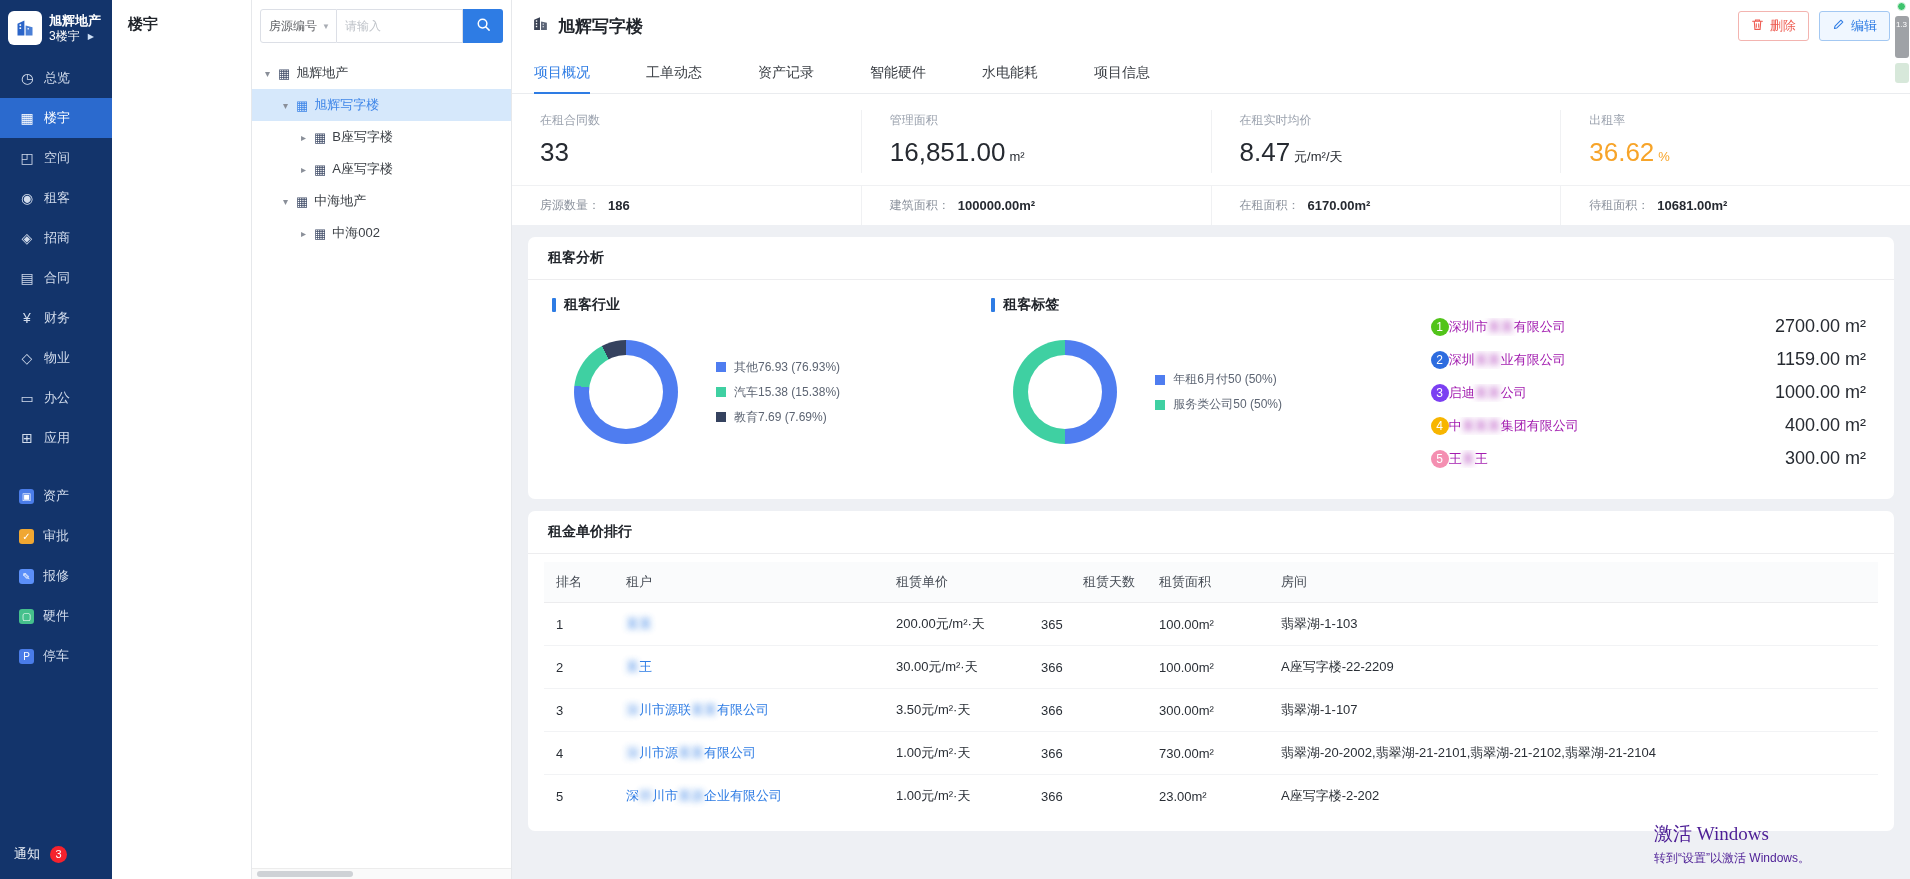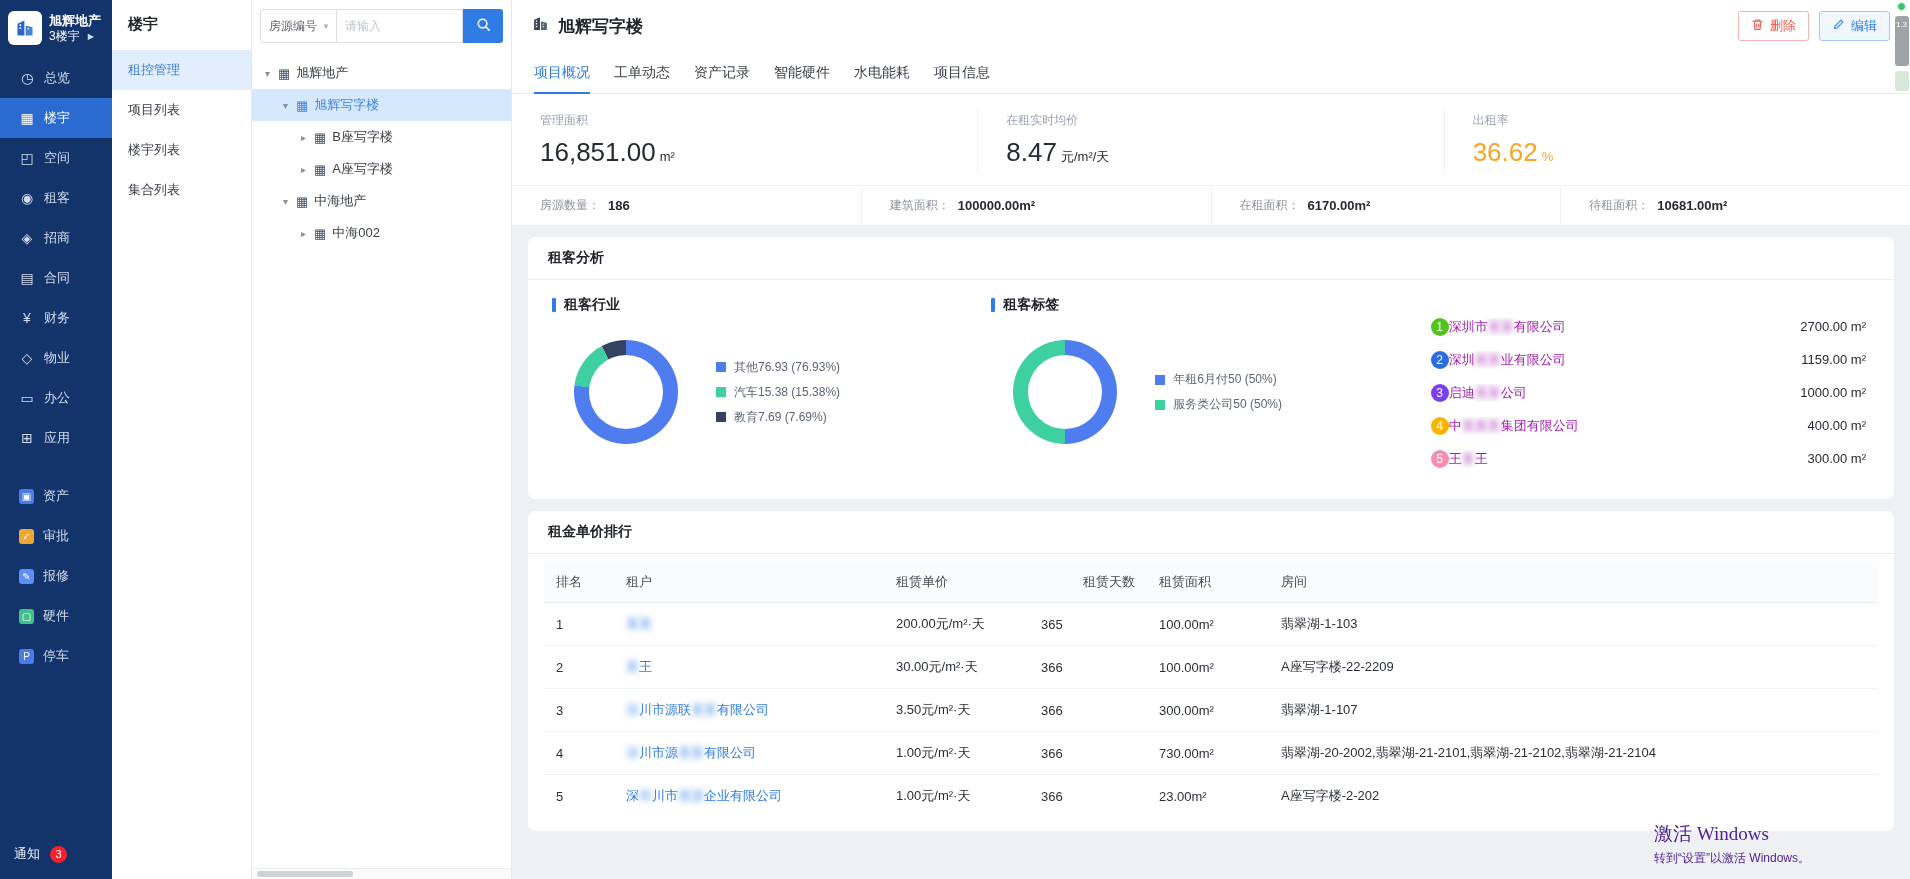--- a/index.html
+++ b/index.html
@@ -48,21 +48,21 @@
 
   
   .main{flex:1;display:flex;flex-direction:column;background:#eef0f4;position:relative;overflow:hidden;min-width:0}
   .main-top{background:#fff}
   .mt-header{height:52px;display:flex;align-items:center;padding:0 20px}
   .mt-title{display:flex;align-items:center;gap:9px;font-size:17px;font-weight:bold;color:#21252b}
   .mt-actions{margin-left:auto;display:flex;gap:10px}
   .btn{height:30px;padding:0 12px;border-radius:3px;background:#fff;font-size:13px;display:flex;align-items:center;gap:6px;cursor:pointer;font-family:inherit}
   .btn-danger{border:1px solid #f3b4b0;color:#ee5a50}
   .btn-primary{border:1px solid #a3c8f2;color:#2e7ce4;background:#f0f7ff}
-  .tabs{display:flex;gap:24px;padding:0 22px;border-bottom:1px solid #eaecef;height:42px}
+  .tabs{display:flex;gap:56px;padding:0 22px;border-bottom:1px solid #eaecef;height:42px}
   .tab{display:flex;align-items:center;font-size:14px;color:#3c4046;cursor:pointer;position:relative}
   .tab.active{color:#2e7ce4}
   .tab.active:after{content:"";position:absolute;left:0;right:0;bottom:-1px;height:2px;background:#2e7ce4}
   .stats{display:flex;padding:16px 0 12px}
   .stat{flex:1;padding:2px 28px;border-right:1px solid #f0f1f3}
   .stat:last-child{border-right:none}
   .stat-label{font-size:12px;color:#9aa1ad;margin-bottom:9px}
   .stat-value{font-size:26px;color:#262a31;font-weight:500;line-height:28px}
   .stat-unit{font-size:13px;font-weight:normal;margin-left:4px}
   .substats{display:flex;border-top:1px solid #f0f1f3}
@@ -79,37 +79,37 @@
   .donut-wrap{display:flex;align-items:center;margin-top:26px}
   .donut{width:104px;height:104px;border-radius:50%;position:relative;flex-shrink:0;margin-left:22px}
   .donut:after{content:"";position:absolute;inset:15px;background:#fff;border-radius:50%}
   .legend{margin-left:38px}
   .legend-item{display:flex;align-items:center;gap:8px;font-size:12px;color:#5d6573;line-height:25px;cursor:pointer}
   .legend-sq{width:10px;height:10px;flex-shrink:0}
   .rank-list{margin-top:14px;padding-right:4px}
   .rank-row{display:flex;align-items:center;height:33px}
   .rank-badge{width:18px;height:18px;border-radius:50%;color:#fff;font-size:12px;display:flex;align-items:center;justify-content:center;flex-shrink:0}
   .rank-name{color:#a21caf;font-size:13px;cursor:pointer;white-space:nowrap;overflow:hidden}
-  .rank-area{margin-left:auto;font-size:13px;color:#262a31;white-space:nowrap;padding-left:10px}
+  .rank-area{margin-left:auto;font-size:18px;color:#262a31;white-space:nowrap;padding-left:10px}
 
   .table-wrap{padding:8px 16px 14px}
   table{width:100%;border-collapse:collapse}
   th{background:#fafbfc;text-align:left;font-size:13px;color:#464c55;font-weight:500;padding:11px 12px;border-bottom:1px solid #ececee;white-space:nowrap}
   td{font-size:13px;color:#2a2f36;padding:12px 12px;border-bottom:1px solid #f2f3f5;white-space:nowrap}
   tbody tr:last-child td{border-bottom:none}
   .tenant{color:#2e7ce4;cursor:pointer}
   .blur{filter:blur(3px);opacity:.85}
 
   .watermark{position:absolute;right:100px;bottom:12px;color:#4c1d95}
   .wm1{font-size:19px;font-family:"Liberation Serif","DejaVu Serif",serif}
   .wm2{font-size:12px;margin-top:3px}
 
   .edge-widget{position:absolute;right:1px;top:2px;width:15px;display:flex;flex-direction:column;align-items:center;gap:5px;z-index:99}
   .ew-dot{width:9px;height:9px;border-radius:50%;background:#3ec46d;border:1px solid #e8f6ec}
-  .ew-box{width:14px;height:50px;background:rgba(95,100,106,.6);border-radius:3px;color:#fff;font-size:8px;display:flex;align-items:flex-start;justify-content:center;padding-top:4px}
+  .ew-box{width:14px;height:42px;background:rgba(95,100,106,.6);border-radius:3px;color:#fff;font-size:8px;display:flex;align-items:flex-start;justify-content:center;padding-top:4px}
   .ew-box2{width:14px;height:20px;background:rgba(140,190,150,.35);border-radius:3px}
 </style>
 </head>
 <body>
 
 <div class="app">
 
   <aside class="sidebar">
     <div class="logo-block">
       <div class="logo-icon">
@@ -194,34 +194,20 @@
         </div>
       </nav>
     <div class="notify">
       <span>通知</span>
       <span class="badge">3</span>
     </div>
   </aside>
 
   <aside class="panel2">
     <div class="panel2-title">楼宇</div>
-    <div id="submenu-list">
-        <div class="panel2-item active">
-          <span>租控管理</span>
-        </div>
-        <div class="panel2-item">
-          <span>项目列表</span>
-        </div>
-        <div class="panel2-item">
-          <span>楼宇列表</span>
-        </div>
-        <div class="panel2-item">
-          <span>集合列表</span>
-        </div>
-      </div>
   </aside>
 
   <aside class="panel3">
     <div class="search-row">
       <div class="sel">
         <span>房源编号</span>
         <span class="sel-caret">▼</span>
       </div>
       <input class="search-input" placeholder="请输入" style="">
       <button class="search-btn">
@@ -316,20 +302,24 @@
             <span>智能硬件</span>
           </div>
           <div class="tab">
             <span>水电能耗</span>
           </div>
           <div class="tab">
             <span>项目信息</span>
           </div>
         </div>
       <div class="stats" id="stats-row">
+          <div class="stat">
+            <div class="stat-label">在租合同数</div>
+            <div class="stat-value"><span>33</span></div>
+          </div>
           <div class="stat">
             <div class="stat-label">管理面积</div>
             <div class="stat-value"><span>16,851.00</span><span class="stat-unit">m²</span></div>
           </div>
           <div class="stat">
             <div class="stat-label">在租实时均价</div>
             <div class="stat-value"><span>8.47</span><span class="stat-unit">元/m²/天</span></div>
           </div>
           <div class="stat">
             <div class="stat-label">出租率</div>

